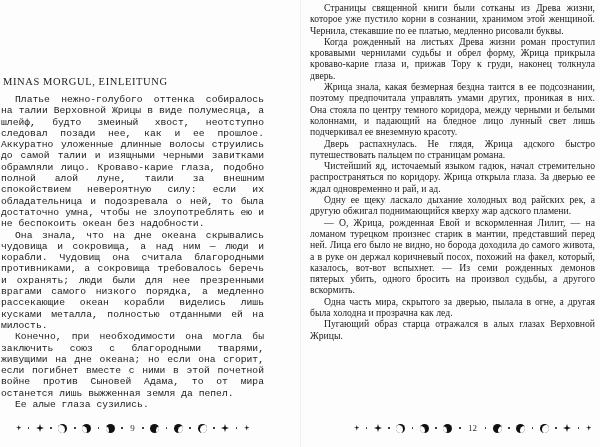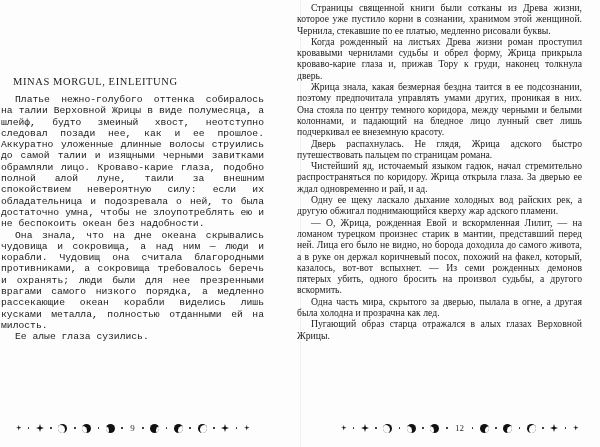--- a/index.html
+++ b/index.html
@@ -1,23 +1,23 @@
 <!DOCTYPE html>
 <html lang="ru"><head>
 <meta charset="utf-8">
 <style>
   html,body{margin:0;padding:0;}
   body{background:#ffffff;font-family:"Liberation Serif","DejaVu Serif",serif;}
   .spread{position:relative;width:600px;height:447px;background:#fdfdfd;overflow:hidden;}
   .divider{position:absolute;left:300px;top:0;width:1px;height:447px;background:#f0f0f0;}
   .page{position:absolute;top:0;height:447px;}
   .page-left{left:1px;width:263px;}
-  .page-right{left:297px;width:285px;}
+  .page-right{left:310px;width:285px;}
   .chapter-heading{
-    position:absolute;top:76px;left:0;margin:0;padding-left:12px;
+    position:absolute;top:76px;left:0;margin:0;padding-left:2px;
     font-size:10.5px;font-weight:normal;letter-spacing:0.6px;color:#1d1d1d;
     font-family:"Liberation Serif","DejaVu Serif",serif;white-space:nowrap;
   }
   .body-text{position:absolute;left:0;right:0;color:#1b1b1b;
     font-size:9.7px;line-height:11.3px;text-align:justify;hyphens:auto;}
   .page-left .body-text{top:94px;font-family:Liberation Mono, monospace;}
   .page-right .body-text{top:2px;}
   .body-text p{margin:0;text-indent:14px;}
   .footer{position:absolute;left:0;right:0;top:419px;height:18px;
     display:flex;align-items:center;justify-content:center;column-gap:6.5px;}
@@ -41,20 +41,21 @@
 </head>
 <body>
 
 <div class="spread">
 
   <div class="page page-left">
     <h1 class="chapter-heading">MINAS MORGUL, EINLEITUNG</h1>
     <div class="body-text" id="left-paragraphs">
         <p>Платье нежно-голубого оттенка собиралось на талии Верховной Жрицы в виде полумесяца, а шлейф, будто змеиный хвост, неотступно следовал позади нее, как и ее прошлое. Аккуратно уложенные длинные волосы струились до самой талии и изящными черными завитками обрамляли лицо. Кроваво-карие глаза, подобно полной алой луне, таили за внешним спокойствием невероятную силу: если их обладательница и подозревала о ней, то была достаточно умна, чтобы не злоупотреблять ею и не беспокоить океан без надобности.</p>
         <p>Она знала, что на дне океана скрывались чудовища и сокровища, а над ним — люди и корабли. Чудовищ она считала благородными противниками, а сокровища требовалось беречь и охранять; люди были для нее презренными врагами самого низкого порядка, а медленно рассекающие океан корабли виделись лишь кусками металла, полностью отданными ей на милость.</p>
+        <p>Конечно, при необходимости она могла бы заключить союз с благородными тварями, живущими на дне океана; но если она сгорит, если погибнет вместе с ними в этой почетной войне против Сыновей Адама, то от мира останется лишь выжженная земля да пепел.</p>
         <p>Ее алые глаза сузились.</p>
       </div>
     <div class="footer" id="left-footer">
         <span class="orn sparkle-small">
           <svg viewBox="0 0 10 10">
             <polygon points="5,0 6.1,3.9 10,5 6.1,6.1 5,10 3.9,6.1 0,5 3.9,3.9"></polygon>
           </svg>
         </span>
         <span class="orn dot"></span>
         <span class="orn sparkle-large">

